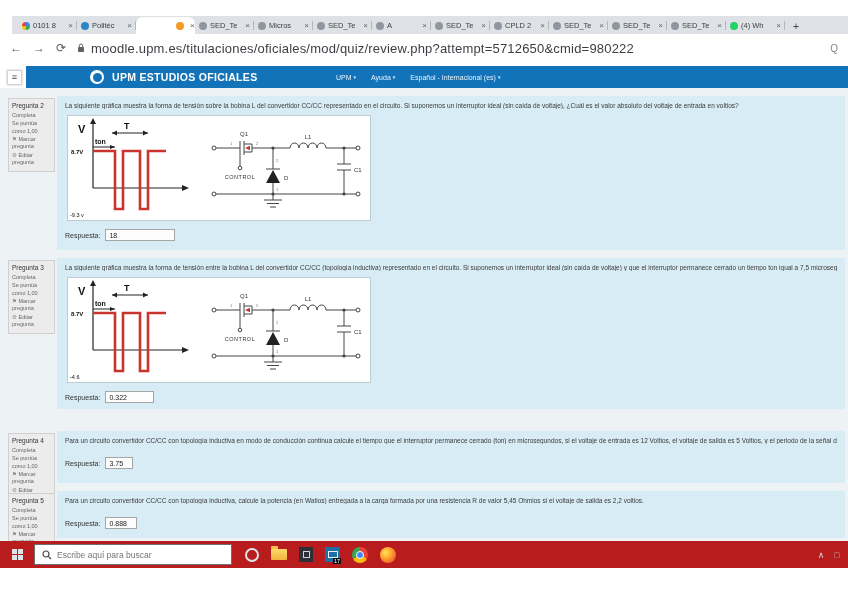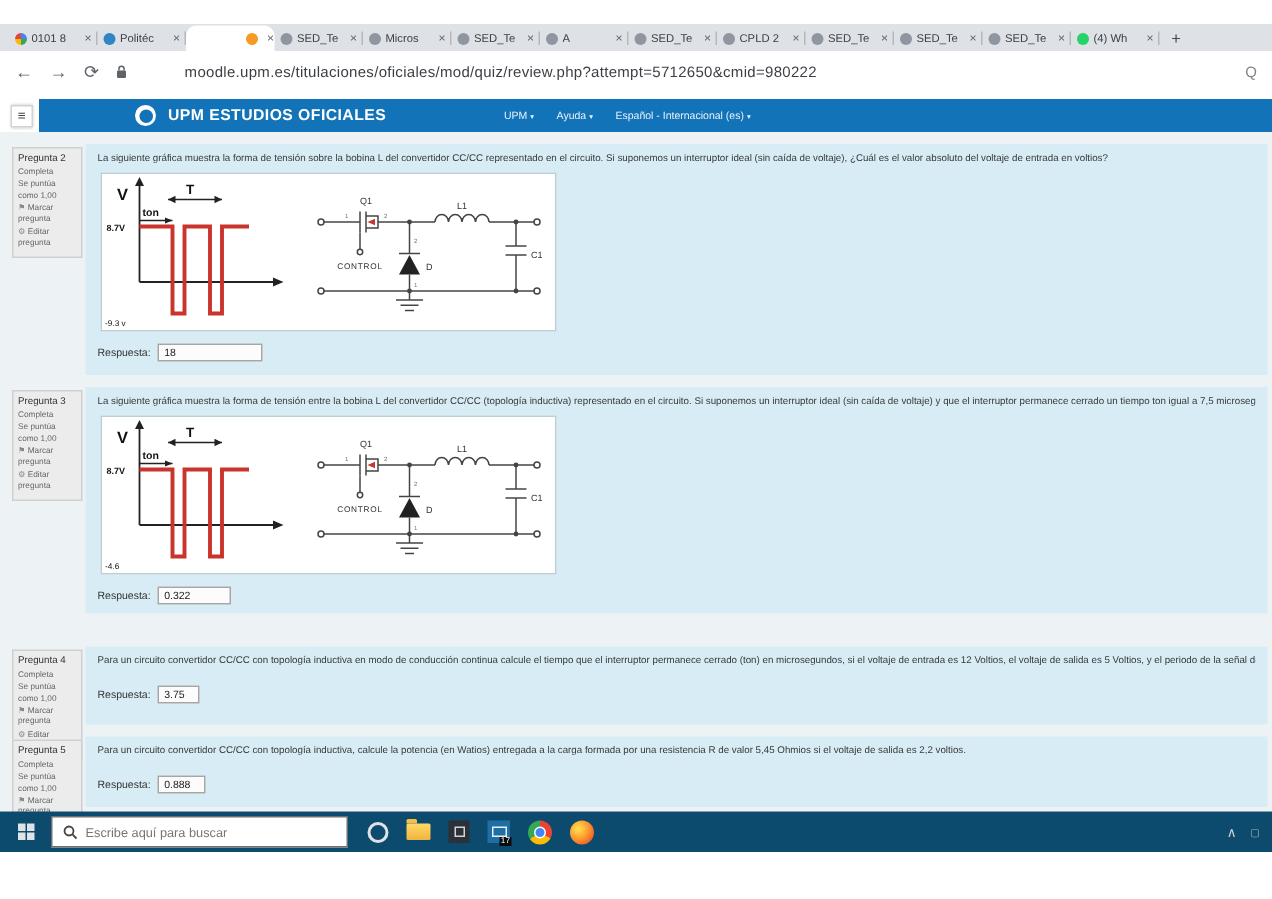--- a/index.html
+++ b/index.html
@@ -1,20 +1,20 @@
 <!DOCTYPE html>
 <html><head>
 <meta charset="utf-8">
 <style>
   * { margin:0; padding:0; box-sizing:border-box; }
   body { background:#fff; font-family:"Liberation Sans", sans-serif; }
   #screen { position:relative; width:848px; height:599px; background:#fff; overflow:hidden; }
 
   
-  .tabstrip { position:absolute; top:16px; left:0; right:0; height:18px; background:#dee1e6;
+  .tabstrip { position:absolute; top:16px; left:12px; right:0; height:18px; background:#dee1e6;
               display:flex; align-items:flex-end; padding-left:6px; }
   .tab { height:17px; width:59px; display:flex; align-items:center; padding:0 4px; gap:3px;
          font-size:7.5px; color:#3c4043; position:relative; flex:none; cursor:default; }
   .tab:not(.active)::after { content:""; position:absolute; right:0; top:4px; height:9px; width:1px; background:#b4b7bc; }
   .tab.active { background:#fff; border-radius:7px 7px 0 0;padding-left:40px; }
   .fav { width:8px; height:8px; border-radius:50%; flex:none; }
   .f-google { background:conic-gradient(#4285f4 0 25%, #34a853 0 50%, #fbbc05 0 75%, #ea4335 0); }
   .f-blue   { background:#2f86c4; }
   .f-moodle { background:#f59a23; }
   .f-globe  { background:#9096a0; }
@@ -22,21 +22,21 @@
   .tlabel { flex:1; overflow:hidden; white-space:nowrap; }
   .tclose { color:#5f6368; font-size:8px; flex:none; }
   .newtab { width:18px; height:16px; color:#474b4f; font-size:11px; display:flex; align-items:center;
             justify-content:center; margin-left:2px; }
 
   
   .addr { position:absolute; top:34px; left:0; right:0; height:28px; background:#fff;
           display:flex; align-items:center; padding:0 10px; gap:11px; }
   .nav-ico { color:#5f6368; font-size:12px; line-height:1; }
   .urlwrap { flex:1; display:flex; align-items:center; gap:6px; }
-  .url { font-size:10px; color:#3b3f44; letter-spacing:.2px; white-space:nowrap; overflow:hidden;margin-left:32px; }
+  .url { font-size:13px; color:#3b3f44; letter-spacing:.2px; white-space:nowrap; overflow:hidden; }
   .avatar-q { color:#80868b; font-size:10px; }
 
   
   .siteheader { position:absolute; top:66px; left:0; right:0; height:22px; background:#fff;
                 display:flex; align-items:center; }
   .hamb { width:15px; height:15px; margin-left:7px; background:#fff; border:1px solid #d2d2d2;
           box-shadow:0 0 2px rgba(0,0,0,.25); color:#444; font-size:9px; line-height:1;
           display:flex; align-items:center; justify-content:center; flex:none; }
   .bluebar { flex:1; height:22px; margin-left:4px; background:#1273b8; display:flex; align-items:center; position:relative; }
   .logo { width:14px; height:14px; border-radius:50%; background:#fff; margin-left:64px;
@@ -61,21 +61,21 @@
   .h-q2 { min-height:154px; } .h-q3 { min-height:150px; } .h-q4 { min-height:52px; } .h-q5 { min-height:47px; }
   .qtext { font-size:6.5px; color:#3a3a3a; white-space:nowrap; overflow:hidden; }
   .diagbox { width:304px; height:106px; background:#fff; border:1px solid #bccdd3; margin:6px 0 8px 2px; }
   .ansrow { display:flex; align-items:center; gap:5px; font-size:7px; color:#333; margin-top:5px; }
   .ansrow.push { margin-top:13px; }
   .ansbox { border:1px solid #a6a6a6; background:#fcfcfc; height:12px; padding:0 3px; font-size:7px;
             color:#222; font-family:"Liberation Sans", sans-serif; }
   .w-wide { width:70px; } .w-s1 { width:49px; } .w-s2 { width:28px; } .w-s3 { width:32px; }
 
   
-  .taskbar { position:absolute; top:541px; left:0; right:0; height:27px; background:#0c4a6e;
+  .taskbar { position:absolute; top:541px; left:0; right:0; height:27px; background:#b91c1c;
              display:flex; align-items:center; }
   .startbtn { width:34px; height:27px; display:flex; align-items:center; justify-content:center; flex:none; }
   .winlogo { display:grid; grid-template-columns:5px 5px; grid-template-rows:5px 5px; gap:1px; }
   .winlogo div { background:#dfe3e6; }
   .tsearch { width:198px; height:21px; background:#fff; border:1px solid #6e6e6e; display:flex;
              align-items:center; gap:5px; padding:0 7px; flex:none; }
   .tsearch input { border:none; outline:none; background:transparent; font-size:8.5px; color:#222;
                    width:160px; font-family:"Liberation Sans", sans-serif; }
   .ticons { display:flex; gap:12px; margin-left:13px; align-items:center; }
   .cortana { width:14px; height:14px; border-radius:50%; border:2px solid #dfe3e6; }

